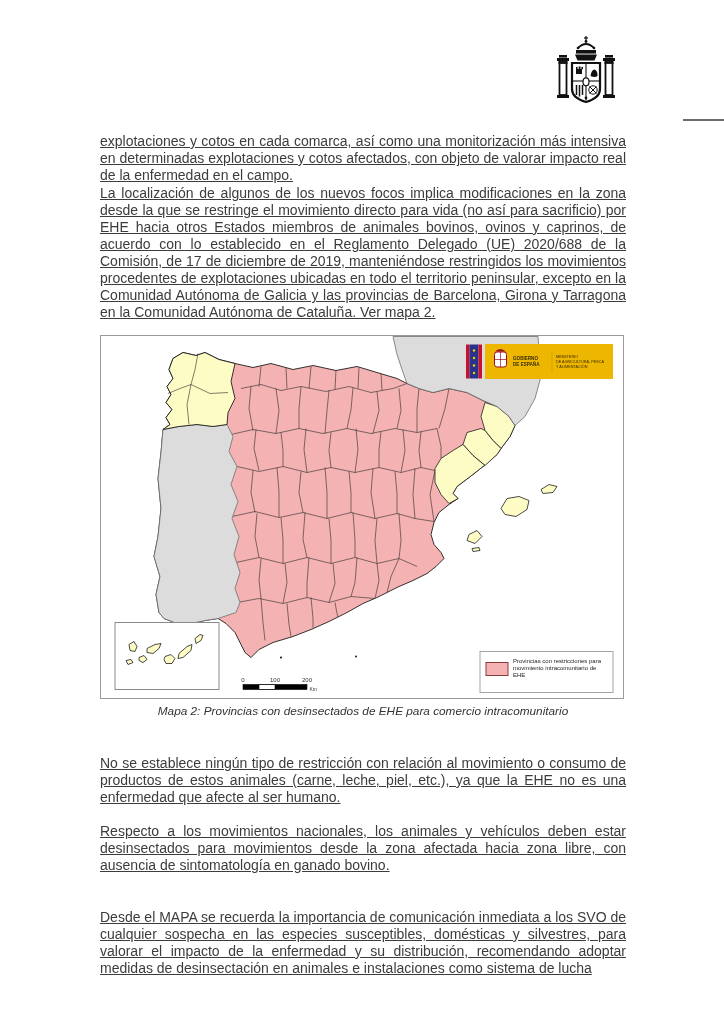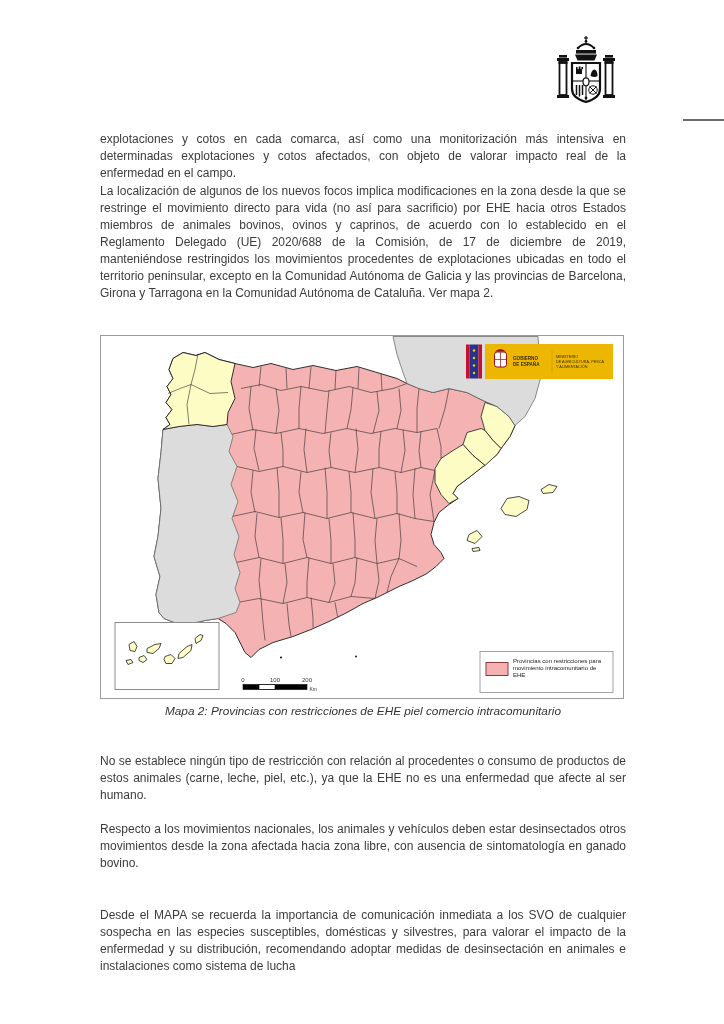--- a/index.html
+++ b/index.html
@@ -1,21 +1,21 @@
 <!DOCTYPE html>
 <html><head>
 <meta charset="utf-8">
 <style>
   html,body{margin:0;padding:0;background:#e8e8e8;}
   .page{position:relative;width:724px;height:1024px;background:#ffffff;overflow:hidden;
         font-family:"Liberation Sans",sans-serif;margin:0 auto;}
   .emblem{position:absolute;left:551px;top:36px;width:70px;height:92px;}
   .topline{position:absolute;left:683px;top:119px;width:41px;height:2px;background:#6b6b6b;}
   .para{position:absolute;left:100px;width:526px;text-align:justify;
-        font-size:12px;line-height:17px;color:#3c3c3c;}
+        font-size:14px;line-height:17px;color:#3c3c3c;text-decoration:underline;}
   .p1{top:119px;} .p2{top:171px;} .p3{top:741px;} .p4{top:809px;} .p5{top:895px;}
   .map-fig{position:absolute;left:100px;top:335px;width:524px;height:364px;
            border:1px solid #9a9a9a;background:#fff;box-sizing:border-box;}
   .map-fig svg{display:block;width:100%;height:100%;}
   .caption{position:absolute;left:100px;top:704px;width:526px;text-align:center;
            font-style:italic;font-size:11.8px;color:#333;}
   svg text{font-family:"Liberation Sans",sans-serif;}
 </style>
 </head>
 <body>
@@ -182,19 +182,19 @@
         <text x="47" y="16" font-size="4.6" font-weight="bold" fill="#3a2f00">GOBIERNO</text>
         <text x="47" y="22" font-size="4.6" font-weight="bold" fill="#3a2f00">DE ESPAÑA</text>
         <line x1="86" y1="7" x2="86" y2="29" stroke="#c79a00" stroke-width="0.6"></line>
         <text x="90" y="14" font-size="3.8" fill="#3a2f00">MINISTERIO</text>
         <text x="90" y="19" font-size="3.8" fill="#3a2f00">DE AGRICULTURA, PESCA</text>
         <text x="90" y="24" font-size="3.8" fill="#3a2f00">Y ALIMENTACIÓN</text>
       </g>
     </svg>
   </div>
 
-  <div class="caption">Mapa 2: Provincias con restricciones de EHE piel comercio intracomunitario</div>
-
-  <p class="para p3">No se establece ningún tipo de restricción con relación al procedentes o consumo de productos de estos animales (carne, leche, piel, etc.), ya que la EHE no es una enfermedad que afecte al ser humano.</p>
-  <p class="para p4">Respecto a los movimientos nacionales, los animales y vehículos deben estar desinsectados otros movimientos desde la zona afectada hacia zona libre, con ausencia de sintomatología en ganado bovino.</p>
+  <div class="caption">Mapa 2: Provincias con desinsectados de EHE para comercio intracomunitario</div>
+
+  <p class="para p3">No se establece ningún tipo de restricción con relación al movimiento o consumo de productos de estos animales (carne, leche, piel, etc.), ya que la EHE no es una enfermedad que afecte al ser humano.</p>
+  <p class="para p4">Respecto a los movimientos nacionales, los animales y vehículos deben estar desinsectados para movimientos desde la zona afectada hacia zona libre, con ausencia de sintomatología en ganado bovino.</p>
   <p class="para p5">Desde el MAPA se recuerda la importancia de comunicación inmediata a los SVO de cualquier sospecha en las especies susceptibles, domésticas y silvestres, para valorar el impacto de la enfermedad y su distribución, recomendando adoptar medidas de desinsectación en animales e instalaciones como sistema de lucha</p>
 
 </div>
 
 </body></html>

